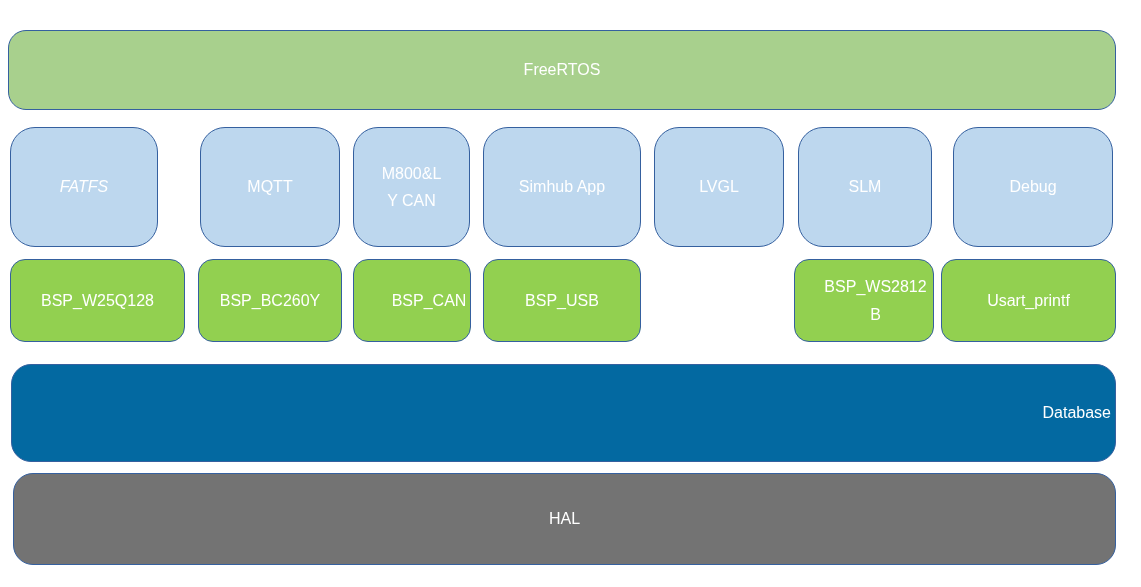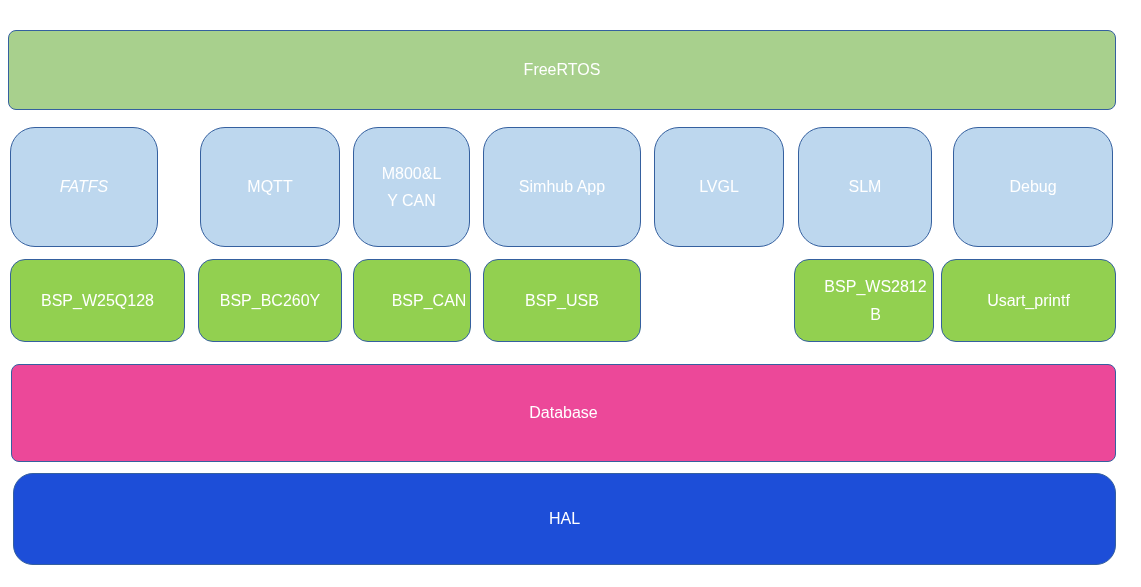--- a/index.html
+++ b/index.html
@@ -22,25 +22,25 @@
     align-items: center;
     justify-content: center;
     text-align: center;
     color: #ffffff;
     font-size: 16px;
     line-height: 1.35;
     border: 1.5px solid #35609F;
     padding: 0 4px;
   }
   
-  .os-layer   { left: 8px;  top: 30px;  width: 1108px; height: 80px; background: #A8D08D; border-radius: 8px; }
+  .os-layer   { left: 8px;  top: 30px;  width: 1108px; height: 80px; background: #A8D08D; border-radius: 18px; }
   .mw-box     { top: 127px; height: 120px; background: #BDD7EE; border-radius: 25px; }
   .bsp-box    { top: 259px; height: 83px;  background: #92D050; border-radius: 15px; }
-  .db-layer   { left: 11px; top: 364px; width: 1105px; height: 98px; background: #ec4899; border-radius: 8px; }
-  .hal-layer  { left: 13px; top: 473px; width: 1103px; height: 92px; background: #1d4ed8; border-radius: 20px; }
+  .db-layer   { left: 11px; top: 364px; width: 1105px; height: 98px; background: #0369a1; border-radius: 20px; justify-content: flex-end; }
+  .hal-layer  { left: 13px; top: 473px; width: 1103px; height: 92px; background: #737373; border-radius: 20px; }
 
   
   .mw1 { left: 10px;  width: 148px; font-style: italic; }
   .mw2 { left: 200px; width: 140px; }
   .mw3 { left: 353px; width: 117px; }
   .mw4 { left: 483px; width: 158px; }
   .mw5 { left: 654px; width: 130px; }
   .mw6 { left: 798px; width: 134px; }
   .mw7 { left: 953px; width: 160px; }
 

